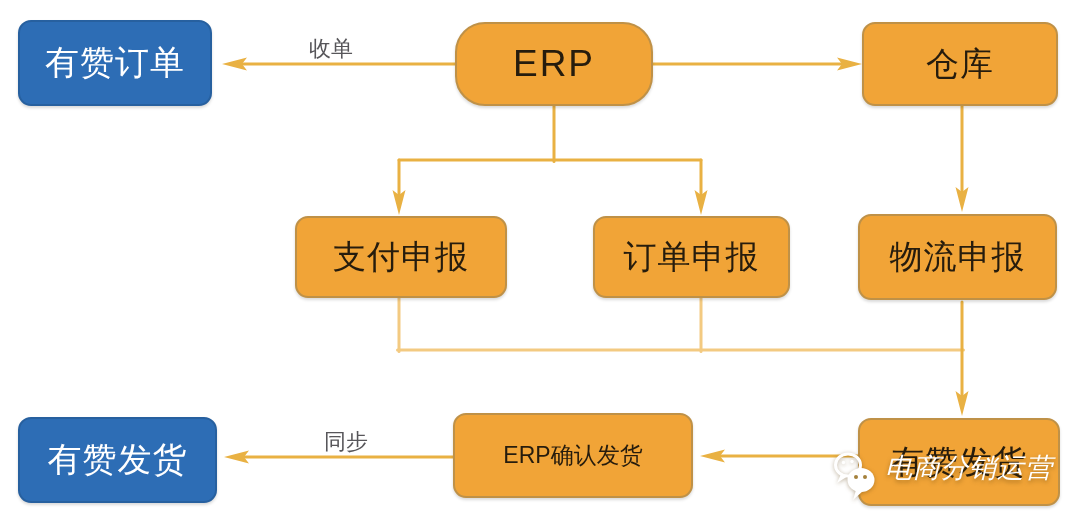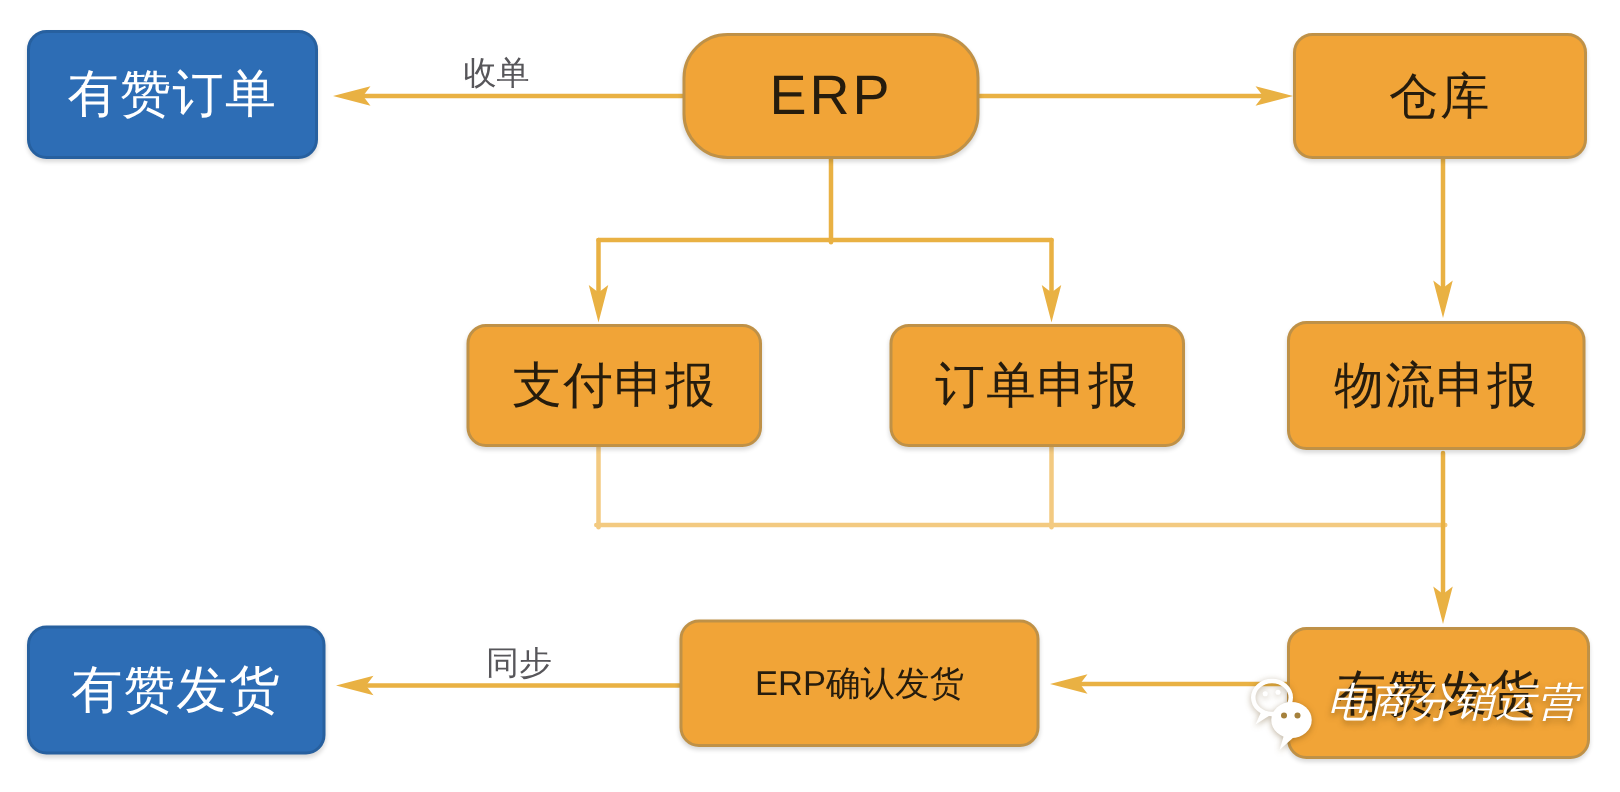--- a/index.html
+++ b/index.html
@@ -69,21 +69,21 @@
   </div>
 
   <div class="node orange" id="node-erp" style="left:455px;top:22px;width:198px;height:84px;border-radius:30px;">
     <span class="lbl">ERP</span>
   </div>
 
   <div class="node orange" id="node-warehouse" style="left:862px;top:22px;width:196px;height:84px;">
     <span class="lbl">仓库</span>
   </div>
 
-  <div class="node orange" id="node-payment-declare" style="left:295px;top:216px;width:197px;height:82px;margin-left:16px;">
+  <div class="node orange" id="node-payment-declare" style="left:295px;top:216px;width:212px;height:82px;">
     <span class="lbl">支付申报</span>
   </div>
 
   <div class="node orange" id="node-order-declare" style="left:593px;top:216px;width:197px;height:82px;">
     <span class="lbl">订单申报</span>
   </div>
 
   <div class="node orange" id="node-logistics-declare" style="left:858px;top:214px;width:199px;height:86px;">
     <span class="lbl">物流申报</span>
   </div>

